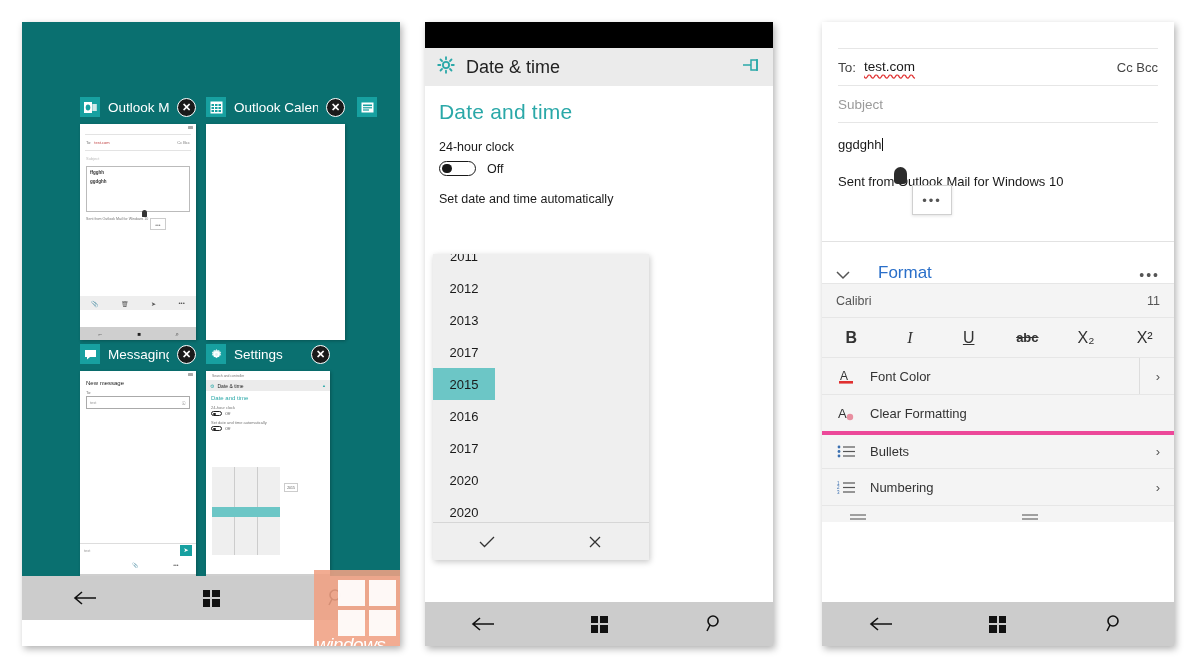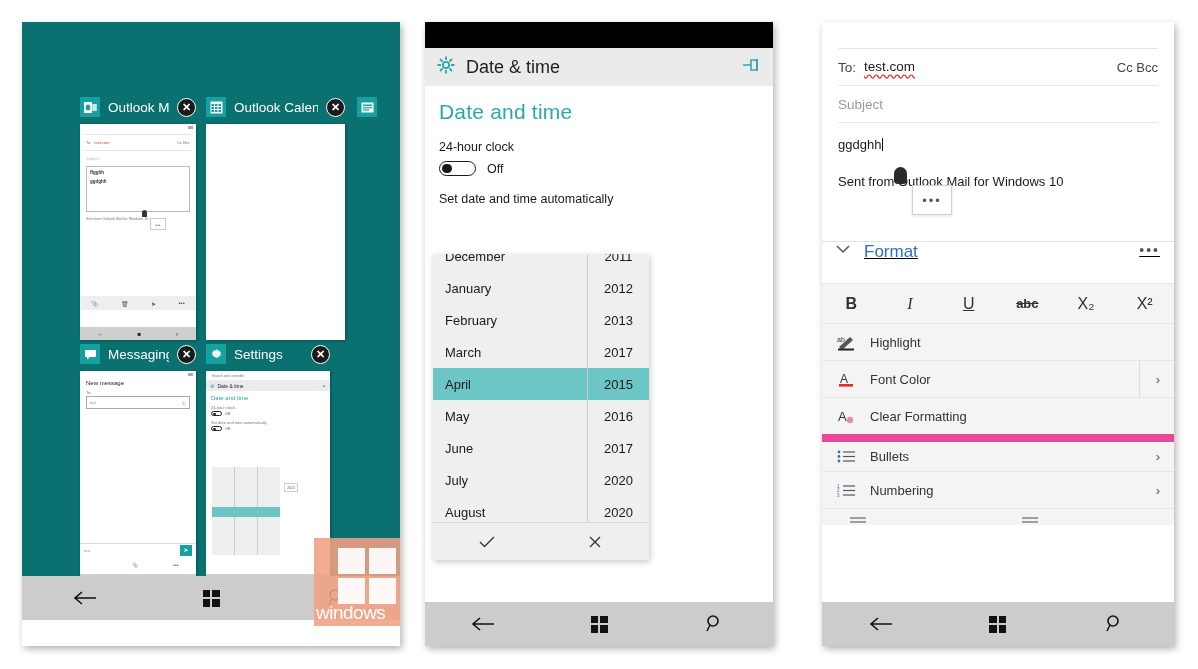--- a/index.html
+++ b/index.html
@@ -164,55 +164,55 @@
     background:#2b2b2b; border-radius: 7px 7px 4px 4px;
   }
   .ctx-btn {
     position:absolute; left:74px; top:62px; width:40px; height:30px;
     background:#fff; border:1px solid #d0d0d0; box-shadow:0 1px 3px rgba(0,0,0,.12);
     display:flex; align-items:center; justify-content:center;
     color:#555; font-size:13px; letter-spacing:2px;
   }
 
   .fmt-head {
-    display:flex; align-items:flex-start; height:42px; padding:0 14px; gap:14px;
-    background:#fff; border-top:1px solid #e2e2e2;text-decoration:underline;
+    display:flex; align-items:flex-end; height:42px; padding:0 14px; gap:28px;
+    background:#fff; border-top:1px solid #e2e2e2;
   }
   .fmt-head .chev { color:#555; font-size:13px; }
   .fmt-head .ttl { color:#2a6fc9; font-size:17px; flex:1; }
   .fmt-head .dots { color:#555; font-size:14px; letter-spacing:2px; }
   .fontrow {
     display:flex; align-items:center; height:34px; padding:0 14px;
     background:#f4f4f4; border-top:1px solid #e6e6e6; font-size:12.5px; color:#555;
   }
   .fontrow .sz { margin-left:auto; }
   .styrow {
     display:flex; align-items:center; height:40px;
     background:#f4f4f4; border-top:1px solid #e6e6e6;
   }
   .styrow div { flex:1; text-align:center; font-size:16px; color:#333; }
   .fmt-item {
     display:flex; align-items:center; height:37px; padding:0 14px; gap:14px;
     background:#f4f4f4; border-top:1px solid #e6e6e6; font-size:13px; color:#333;
   }
   .fmt-item .ic { width:20px; display:flex; align-items:center; justify-content:center; }
   .fmt-item .arr { margin-left:auto; color:#555; font-size:13px; }
-  .fmt-item.grouptop { border-top:8px solid #ec4899; }
+  .fmt-item.grouptop { border-top:4px solid #ec4899; }
 
   
   .wm { position:absolute; width:108px; height:88px; pointer-events:none; }
   .wm .panel { position:absolute; inset:0; background:#f0a183; opacity:.88; }
   .wm .grid {
     position:absolute; left:24px; top:10px; width:58px; height:56px;
     display:grid; grid-template-columns:1fr 1fr; grid-template-rows:1fr 1fr; gap:4px;
   }
   .wm .grid i { background:#ffffff; opacity:.92; }
   .wm .w1 { position:absolute; left:2px; bottom:2px; color:#fff; font-size:19px;
     letter-spacing:-.5px; font-family:"Liberation Sans",sans-serif; }
-  #wm1 { left: 292px; top: 516px; }
+  #wm1 { left: 292px; top: 548px; font-style: italic; }
 </style>
 </head>
 <body>
 
 <div class="stage">
 
   <div class="phone" id="phone1">
 
 
     <div class="switcher">
@@ -470,31 +470,20 @@
         <span class="toggle">
             <i class="knob"></i>
           </span>
         <span class="toggle-txt">Off</span>
       </div>
 
       <div class="p2-label">Set date and time automatically</div>
 
       <div class="picker">
         <div class="picker-cols">
-          <div class="pcol month" style="margin-top:-14px;">
-            <div class="pitem">December</div>
-            <div class="pitem">January</div>
-            <div class="pitem">February</div>
-            <div class="pitem">March</div>
-            <div class="pitem sel">April</div>
-            <div class="pitem">May</div>
-            <div class="pitem">June</div>
-            <div class="pitem">July</div>
-            <div class="pitem">August</div>
-          </div>
           <div class="pcol year" style="margin-top:-14px;">
             <div class="pitem">2011</div>
             <div class="pitem">2012</div>
             <div class="pitem">2013</div>
             <div class="pitem">2017</div>
             <div class="pitem sel">2015</div>
             <div class="pitem">2016</div>
             <div class="pitem">2017</div>
             <div class="pitem">2020</div>
             <div class="pitem">2020</div>
@@ -566,41 +555,34 @@
     <div class="fmt-head">
       <span class="chev">
         <svg width="14" height="9" viewBox="0 0 14 9">
             <path d="M1 1 L7 7 L13 1" fill="none" stroke="#555" stroke-width="1.5"></path>
           </svg>
       </span>
       <span class="ttl">Format</span>
       <span class="dots">•••</span>
     </div>
 
+    <div class="fontrow">
+      <span>Calibri</span>
+      <span class="sz">11</span>
+    </div>
 
     <div class="styrow">
       <div style="font-weight:bold;">B</div>
       <div style="font-style:italic; font-family:'Liberation Serif',serif;">I</div>
       <div style="text-decoration:underline;">U</div>
       <div style="text-decoration:line-through; font-size:13px; font-weight:bold;">abc</div>
       <div>X₂</div>
       <div>X²</div>
     </div>
 
-    <div class="fmt-item">
-      <span class="ic">
-        <svg width="19" height="17" viewBox="0 0 19 17">
-            <text x="0" y="8" font-size="7" fill="#333" font-family="Liberation Sans">ab</text>
-            <path d="M2 13 L13 3 L16 6 L5 16 Z" fill="#3a3a3a" opacity=".85"></path>
-            <rect x="1" y="14.5" width="16" height="2" fill="#222"></rect>
-          </svg>
-      </span>
-      <span>Highlight</span>
-      <span class="arr"></span>
-    </div>
 
     <div class="fmt-item">
       <span class="ic">
         <svg width="19" height="17" viewBox="0 0 19 17">
             <text x="3" y="12" font-size="12" fill="#333" font-family="Liberation Sans">A</text>
             <rect x="2" y="13" width="14" height="2.6" fill="#e03030"></rect>
           </svg>
       </span>
       <span>Font Color</span>
       <span class="arr" style="border-left:1px solid #ddd; padding-left:16px; height:100%; display:flex; align-items:center;">›</span>

